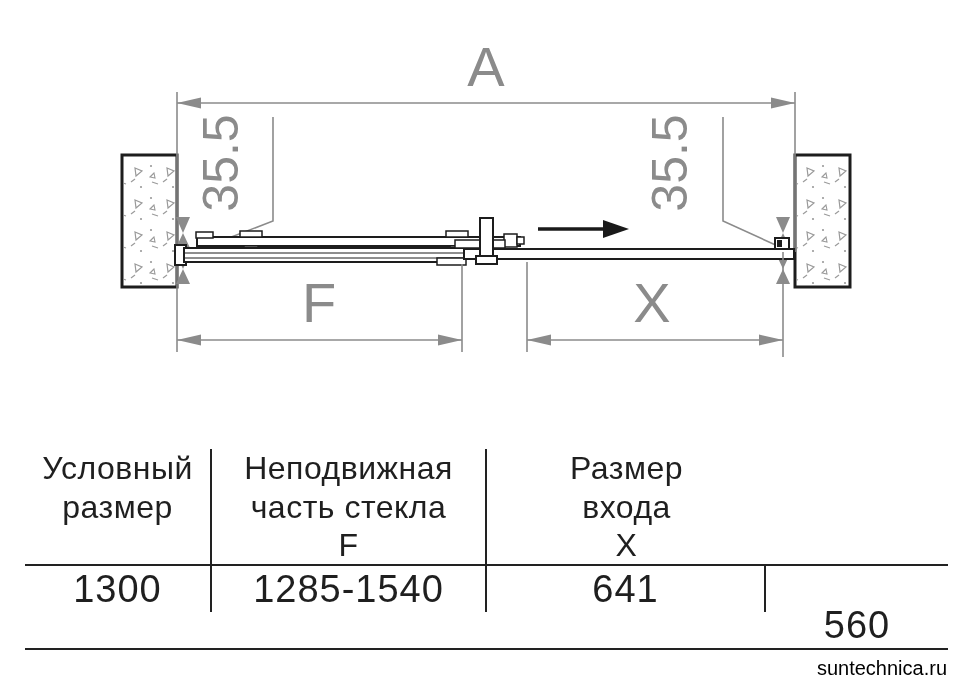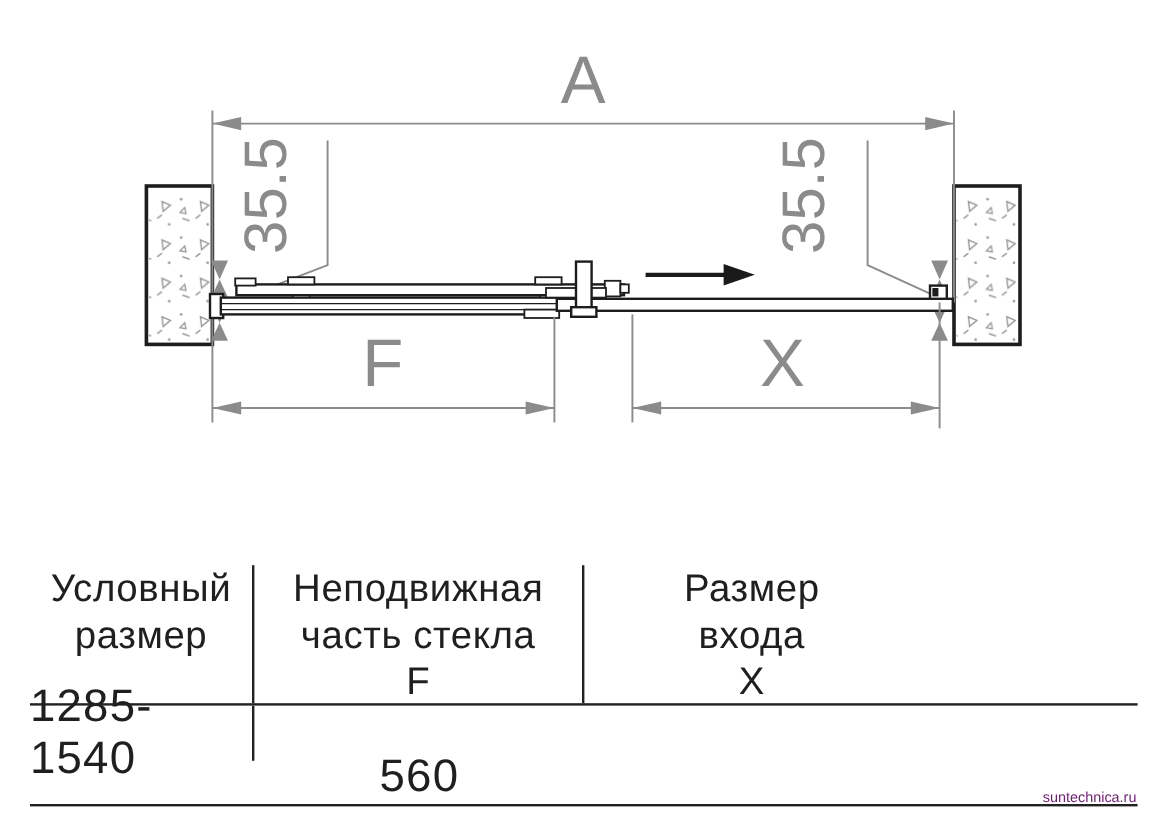--- a/index.html
+++ b/index.html
@@ -5,36 +5,36 @@
   html,body { margin:0; padding:0; background:#ffffff; }
   .canvas {
     position:relative; width:970px; height:688px; background:#ffffff;
     font-family:"Liberation Sans", sans-serif; overflow:hidden;
   }
   .diagram-svg { position:absolute; left:0; top:0; }
 
   
   .dim-table { position:absolute; left:25px; top:449px; width:923px; color:#1f1f1f; }
   .thead, .trow { display:grid; grid-template-columns:187px 275px 279px 182px; }
-  .thead { border-bottom:2.5px solid #222222;margin-top:22px; }
+  .thead { border-bottom:2.5px solid #222222; }
   .th {
     border-right:2px solid #222222; white-space:pre-line; text-align:center;
     font-size:32px; line-height:38.5px; height:115px; letter-spacing:0.5px;
   }
   .th.last { border-right:none; }
   .trow { border-bottom:2.5px solid #222222; }
   .td {
     border-right:2px solid #222222; height:46px;
     display:flex; align-items:center; justify-content:center;
     font-size:38px; letter-spacing:1px;
   }
   .td.last { border-right:none;margin-top:36px; }
 
   .watermark {
-    position:absolute; right:23px; top:657px; font-size:12px; color:#701a75;
+    position:absolute; right:23px; top:657px; font-size:20px; color:#000000;
   }
 
   text.dimlabel { fill:#8b8b8b; font-family:"Liberation Sans", sans-serif; }
 </style>
 </head>
 <body>
 
 <div class="canvas">
 
   <svg class="diagram-svg" width="970" height="430" viewBox="0 0 970 430">
@@ -148,19 +148,21 @@
       <div class="th">Условный
 размер</div>
       <div class="th">Неподвижная
 часть стекла
 F</div>
       <div class="th last">Размер
 входа
 Х</div>
     </div>
     <div class="trow">
+      <div class="td">1300</div>
       <div class="td">1285-1540</div>
+      <div class="td">641</div>
       <div class="td last">560</div>
     </div>
   </div>
 
   <div class="watermark">suntechnica.ru</div>
 </div>
 
 </body></html>

